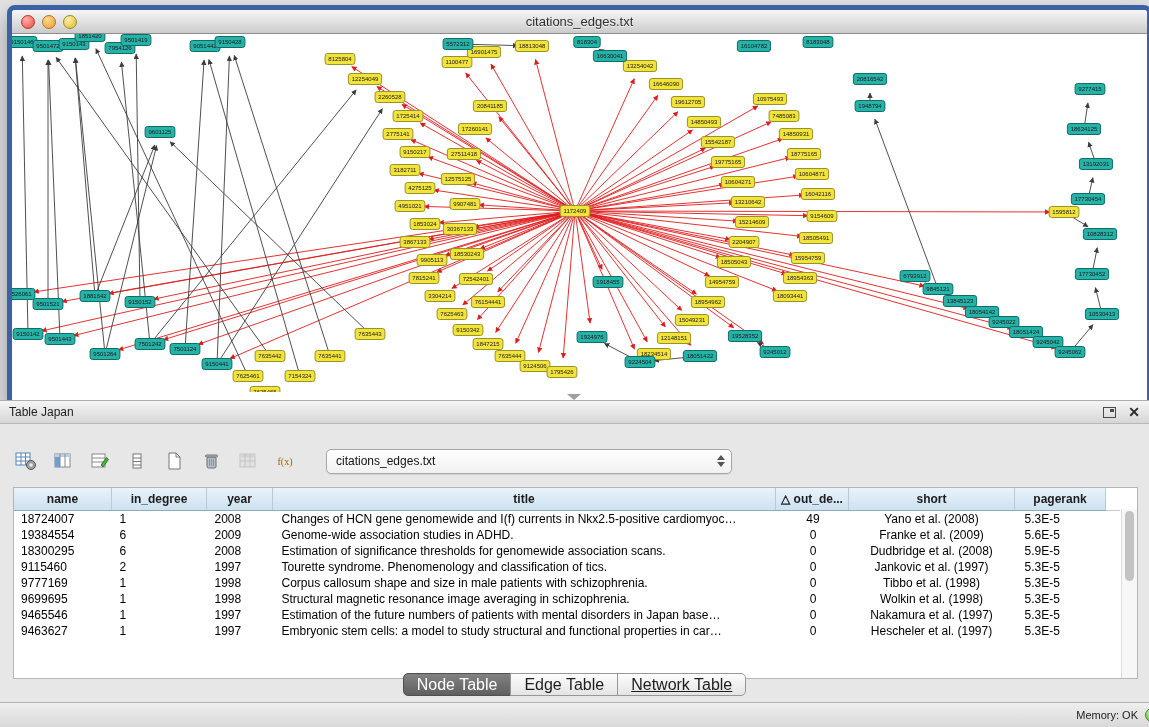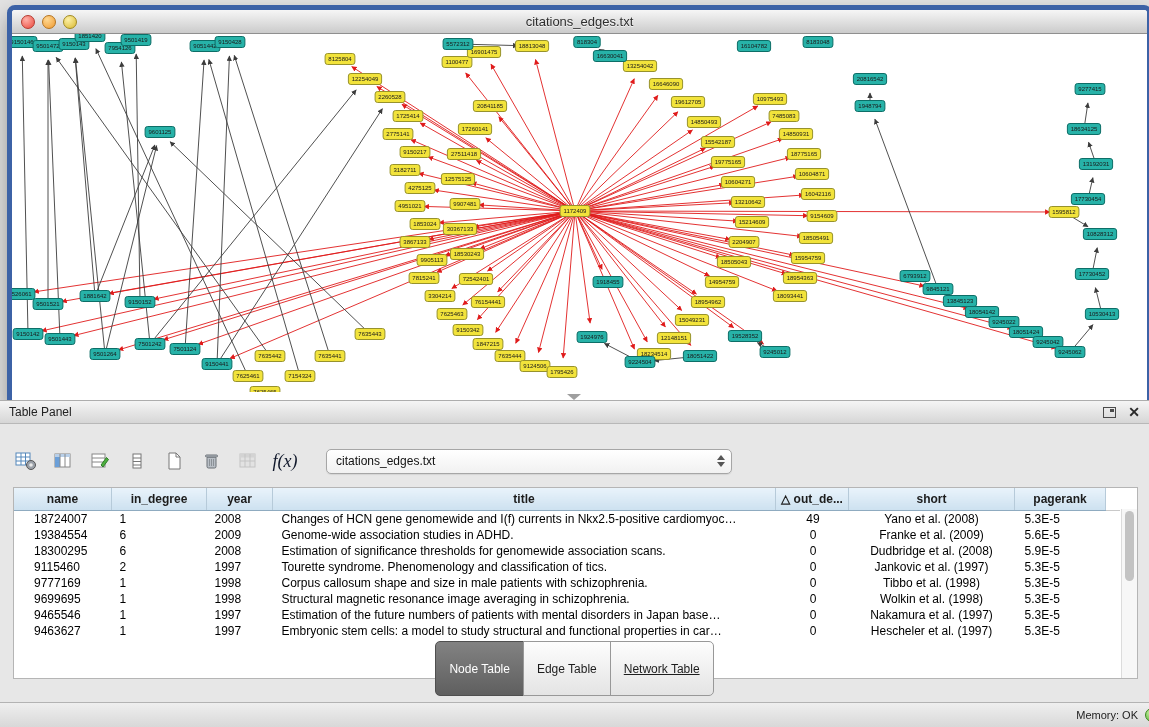--- a/index.html
+++ b/index.html
@@ -44,21 +44,21 @@
     border-bottom:1px solid #b8b8b8; display:flex; align-items:center; padding:0 9px;
   }
   .panel-title { font-size:12px; color:#222; }
   .panel-actions { margin-left:auto; display:flex; align-items:center; gap:12px; }
   .float-icon { width:11px; height:9px; border:1.5px solid #4a4a4a; position:relative; }
   .float-icon::after { content:""; position:absolute; right:1px; top:1px; width:4px; height:3px; background:#4a4a4a; }
   .close-x { font-size:14px; font-weight:bold; color:#2a2a2a; cursor:default; line-height:1; }
 
   .toolbar { position:absolute; left:14px; top:47px; height:26px; display:flex; align-items:center; gap:13px; }
   .tb-icon { width:24px; height:22px; display:flex; align-items:center; justify-content:center; }
-  .fx { font-family:"Liberation Serif", serif; font-style:italic; font-size:18px; color:#0f172a; }
+  .fx { font-family:"Liberation Serif", serif; font-size:10px; color:#a16207; }
   .dropdown {
     width:395px; height:23px; margin-left:16px; background:linear-gradient(#ffffff,#f1f1f1);
     border:1px solid #a6a6a6; border-radius:5px; display:flex; align-items:center;
     font-size:12px; color:#111; padding-left:9px; box-shadow:0 1px 1px rgba(0,0,0,.08);
   }
   .stepper { margin-left:auto; padding-right:6px; display:flex; flex-direction:column; gap:2px; align-items:center; }
   .stepper i { display:block; width:0; height:0; }
   .stepper .up { border-left:4px solid transparent; border-right:4px solid transparent; border-bottom:5px solid #555; }
   .stepper .dn { border-left:4px solid transparent; border-right:4px solid transparent; border-top:5px solid #555; }
 
@@ -69,37 +69,37 @@
   table.tbl { border-collapse:collapse; table-layout:fixed; width:1106px; font-size:12px; }
   .tbl th {
     height:20px; font-weight:bold; color:#1c1c1c; text-align:center;
     background:linear-gradient(#e9f3fb,#cde1f0);
     border-bottom:1px solid #8fabc0; border-left:1px solid #b6cad9;
     overflow:hidden; white-space:nowrap;
   }
   .tbl th:first-child { border-left:none; }
   .tbl th.colf { background:#fff; border-bottom:1px solid #c9c9c9; border-left:1px solid #b6cad9; }
   .tbl td { height:16px; line-height:16px; padding:0 4px; white-space:nowrap; overflow:hidden; color:#000; }
-  .col0 { width:95px; }  td.col0 { padding-left:20px; }
+  .col0 { width:95px; }  td.col0 { padding-left:7px; }
   .col1 { width:92px; }  td.col1 { padding-left:8px; }
   .col2 { width:63px; }  td.col2 { padding-left:8px; }
   .col3 { width:500px; } td.col3 { padding-left:9px; }
   .col4 { width:70px;margin-left:28px; }  td.col4 { padding-left:6px;text-align:center; }
   .col5 { width:163px; } td.col5 { text-align:center; }
   .col6 { width:88px; }  td.col6 { padding-left:10px; }
   .colf { width:auto; }
   .vscroll {
     position:absolute; right:0; top:21px; bottom:0; width:15px;
     background:#f7f7f7; border-left:1px solid #dcdcdc;
   }
   .vscroll .thumb { margin:2px auto 0; width:9px; height:70px; border-radius:5px; background:#c3c3c3; }
 
   .tabs { position:absolute; left:0; right:0; bottom:7px; display:flex; justify-content:center; }
   .tab {
-    height:21px; padding:16px 13px; display:flex; align-items:center; font-size:12px; color:#1d1d1d;
+    height:21px; padding:0 13px; display:flex; align-items:center; font-size:16px; color:#1d1d1d;
     background:linear-gradient(#fdfdfd,#e4e4e4); border:1px solid #989898; margin-left:-1px;text-align:right;
   }
   .tab:first-child { border-radius:5px 0 0 5px; margin-left:0; }
   .tab:last-child { border-radius:0 5px 5px 0;text-decoration:underline; }
   .tab.active { background:linear-gradient(#828282,#5f5f5f); color:#fff; border-color:#4f4f4f; }
 
   
   .status-bar {
     position:absolute; left:0; bottom:0; width:1149px; height:24px;
     background:linear-gradient(#efefef,#d8d8d8); border-top:1px solid #b3b3b3;
@@ -479,21 +479,21 @@
         <rect x="133.1" y="92.5" width="29.8" height="11" rx="2.5" fill="#27b2a8" stroke="#0d6e67"></rect>
         <text x="148" y="100.2" text-anchor="middle" font-size="6" fill="#1a1a1a">9601125</text>
       </svg>
   </div>
 </div>
 
 <div class="splitter-notch"></div>
 
 <div class="table-panel">
   <div class="panel-header">
-    <span class="panel-title">Table Panel</span>
+    <span class="panel-title">Table Japan</span>
     <div class="panel-actions">
       <span class="float-icon"></span>
       <span class="close-x">✕</span>
     </div>
   </div>
 
   <div class="toolbar">
     <span class="tb-icon">
       <svg width="22" height="20" viewBox="0 0 22 20">
         <rect x="1" y="2" width="14" height="12" fill="#fff" stroke="#5588bb"></rect>

